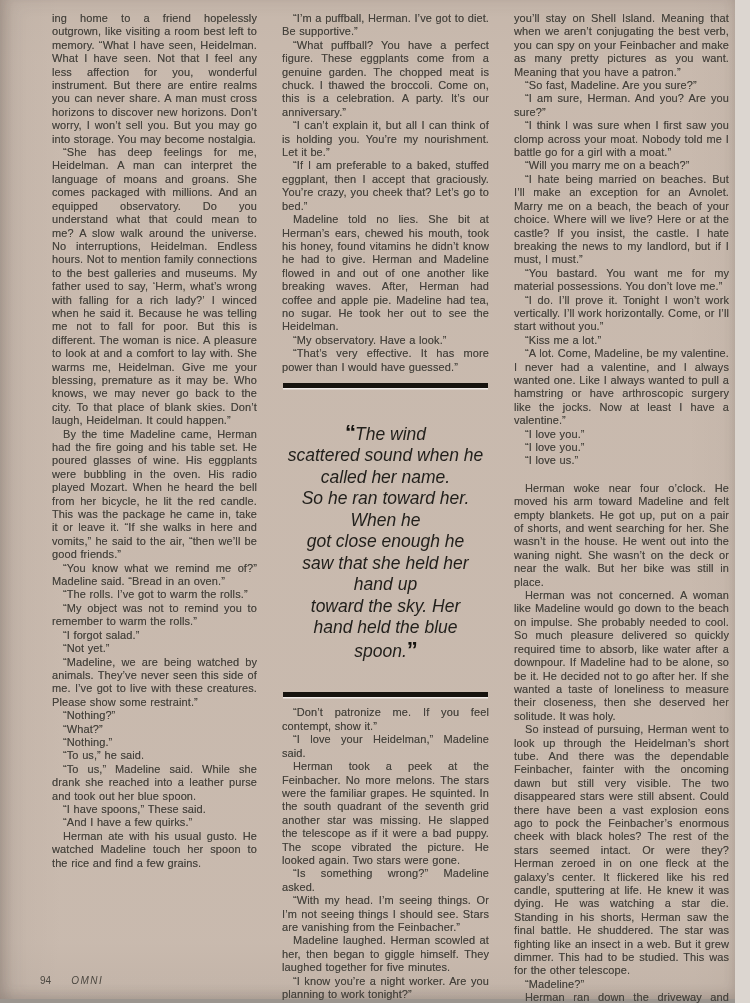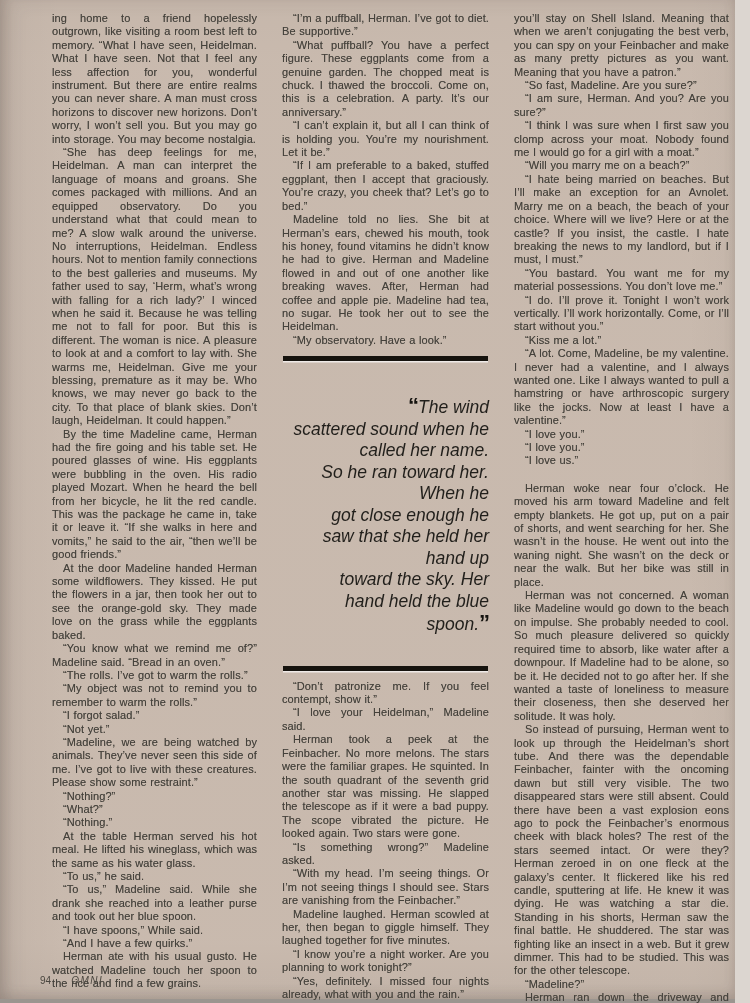--- a/index.html
+++ b/index.html
@@ -40,21 +40,21 @@
   }
   p.body-p.noindent { text-indent: 0; }
   .rule {
     height: 5px;
     background: #16130e;
     margin: 9px 1px 9px 1px;
     box-shadow: 0 1.5px 0 rgba(255,255,255,.7);
   }
   .pullquote {
     margin: 34px 0 30px;
-    text-align: right;
+    text-align: center;
     font-style: italic;
     font-size: 17.5px;
     line-height: 21.5px;
     color: #211f1b;
     white-space: pre-line;
   }
   .qmark {
     font-style: normal;
     font-weight: bold;
     font-size: 22px;
@@ -73,44 +73,43 @@
 </style>
 </head>
 <body>
 
 <div class="page">
   <div class="columns">
     <div class="col col-0">
         <p class="body-p noindent">ing home to a friend hopelessly outgrown, like visiting a room best left to memory. “What I have seen, Heidelman. What I have seen. Not that I feel any less affection for you, wonderful instrument. But there are entire realms you can never share. A man must cross horizons to discover new horizons. Don’t worry, I won’t sell you. But you may go into storage. You may become nostalgia.</p>
         <p class="body-p">“She has deep feelings for me, Heidelman. A man can interpret the language of moans and groans. She comes packaged with millions. And an equipped observatory. Do you understand what that could mean to me? A slow walk around the universe. No interruptions, Heidelman. Endless hours. Not to mention family connections to the best galleries and museums. My father used to say, ‘Herm, what’s wrong with falling for a rich lady?’ I winced when he said it. Because he was telling me not to fall for poor. But this is different. The woman is nice. A pleasure to look at and a comfort to lay with. She warms me, Heidelman. Give me your blessing, premature as it may be. Who knows, we may never go back to the city. To that place of blank skies. Don’t laugh, Heidelman. It could happen.”</p>
         <p class="body-p">By the time Madeline came, Herman had the fire going and his table set. He poured glasses of wine. His eggplants were bubbling in the oven. His radio played Mozart. When he heard the bell from her bicycle, he lit the red candle. This was the package he came in, take it or leave it. “If she walks in here and vomits,” he said to the air, “then we’ll be good friends.”</p>
-        <p class="body-p">At the door Madeline handed Herman some wildflowers. They kissed. He put the flowers in a jar, then took her out to see the orange-gold sky. They made love on the grass while the eggplants baked.</p>
         <p class="body-p">“You know what we remind me of?” Madeline said. “Bread in an oven.”</p>
         <p class="body-p">“The rolls. I’ve got to warm the rolls.”</p>
         <p class="body-p">“My object was not to remind you to remember to warm the rolls.”</p>
         <p class="body-p">“I forgot salad.”</p>
         <p class="body-p">“Not yet.”</p>
         <p class="body-p">“Madeline, we are being watched by animals. They’ve never seen this side of me. I’ve got to live with these creatures. Please show some restraint.”</p>
         <p class="body-p">“Nothing?”</p>
         <p class="body-p">“What?”</p>
         <p class="body-p">“Nothing.”</p>
-        <p class="body-p">At the table Herman served his hot meal. He lifted his wineglass, which was the same as his water glass.</p>
         <p class="body-p">“To us,” he said.</p>
         <p class="body-p">“To us,” Madeline said. While she drank she reached into a leather purse and took out her blue spoon.</p>
-        <p class="body-p">“I have spoons,” While said.</p>
+        <p class="body-p">“I have spoons,” These said.</p>
         <p class="body-p">“And I have a few quirks.”</p>
         <p class="body-p">Herman ate with his usual gusto. He watched Madeline touch her spoon to the rice and find a few grains.</p>
       </div>
     <div class="col col-1">
         <p class="body-p">“I’m a puffball, Herman. I’ve got to diet. Be supportive.”</p>
         <p class="body-p">“What puffball? You have a perfect figure. These eggplants come from a genuine garden. The chopped meat is chuck. I thawed the broccoli. Come on, this is a celebration. A party. It’s our anniversary.”</p>
         <p class="body-p">“I can’t explain it, but all I can think of is holding you. You’re my nourishment. Let it be.”</p>
         <p class="body-p">“If I am preferable to a baked, stuffed eggplant, then I accept that graciously. You’re crazy, you cheek that? Let’s go to bed.”</p>
         <p class="body-p">Madeline told no lies. She bit at Herman’s ears, chewed his mouth, took his honey, found vitamins he didn’t know he had to give. Herman and Madeline flowed in and out of one another like breaking waves. After, Herman had coffee and apple pie. Madeline had tea, no sugar. He took her out to see the Heidelman.</p>
         <p class="body-p">“My observatory. Have a look.”</p>
+        <p class="body-p">“That’s very effective. It has more power than I would have guessed.”</p>
         <div class="rule"></div>
         <div class="pullquote"><span class="qmark">“</span>The wind
 scattered sound when he
 called her name.
 So he ran toward her. When he
 got close enough he
 saw that she held her hand up
 toward the sky. Her
 hand held the blue spoon.<span class="qmark">”</span></div>
         <div class="rule"></div>
@@ -120,21 +119,21 @@
         <p class="body-p">“Is something wrong?” Madeline asked.</p>
         <p class="body-p">“With my head. I’m seeing things. Or I’m not seeing things I should see. Stars are vanishing from the Feinbacher.”</p>
         <p class="body-p">Madeline laughed. Herman scowled at her, then began to giggle himself. They laughed together for five minutes.</p>
         <p class="body-p">“I know you’re a night worker. Are you planning to work tonight?”</p>
         <p class="body-p">“Yes, definitely. I missed four nights already, what with you and the rain.”</p>
       </div>
     <div class="col col-2">
         <p class="body-p noindent">you’ll stay on Shell Island. Meaning that when we aren’t conjugating the best verb, you can spy on your Feinbacher and make as many pretty pictures as you want. Meaning that you have a patron.”</p>
         <p class="body-p">“So fast, Madeline. Are you sure?”</p>
         <p class="body-p">“I am sure, Herman. And you? Are you sure?”</p>
-        <p class="body-p">“I think I was sure when I first saw you clomp across your moat. Nobody found me I would go for a girl with a moat.”</p>
+        <p class="body-p">“I think I was sure when I first saw you clomp across your moat. Nobody told me I battle go for a girl with a moat.”</p>
         <p class="body-p">“Will you marry me on a beach?”</p>
         <p class="body-p">“I hate being married on beaches. But I’ll make an exception for an Avnolet. Marry me on a beach, the beach of your choice. Where will we live? Here or at the castle? If you insist, the castle. I hate breaking the news to my landlord, but if I must, I must.”</p>
         <p class="body-p">“You bastard. You want me for my material possessions. You don’t love me.”</p>
         <p class="body-p">“I do. I’ll prove it. Tonight I won’t work vertically. I’ll work horizontally. Come, or I’ll start without you.”</p>
         <p class="body-p">“Kiss me a lot.”</p>
         <p class="body-p">“A lot. Come, Madeline, be my valentine. I never had a valentine, and I always wanted one. Like I always wanted to pull a hamstring or have arthroscopic surgery like the jocks. Now at least I have a valentine.”</p>
         <p class="body-p">“I love you.”</p>
         <p class="body-p">“I love you.”</p>
         <p class="body-p">“I love us.”</p>
         <div class="section-gap"></div>

